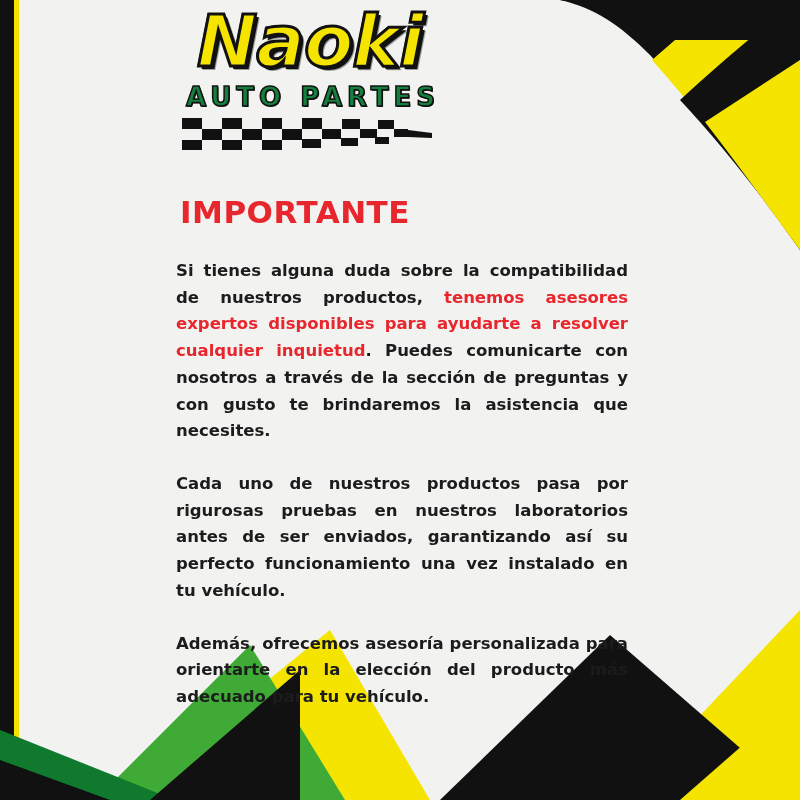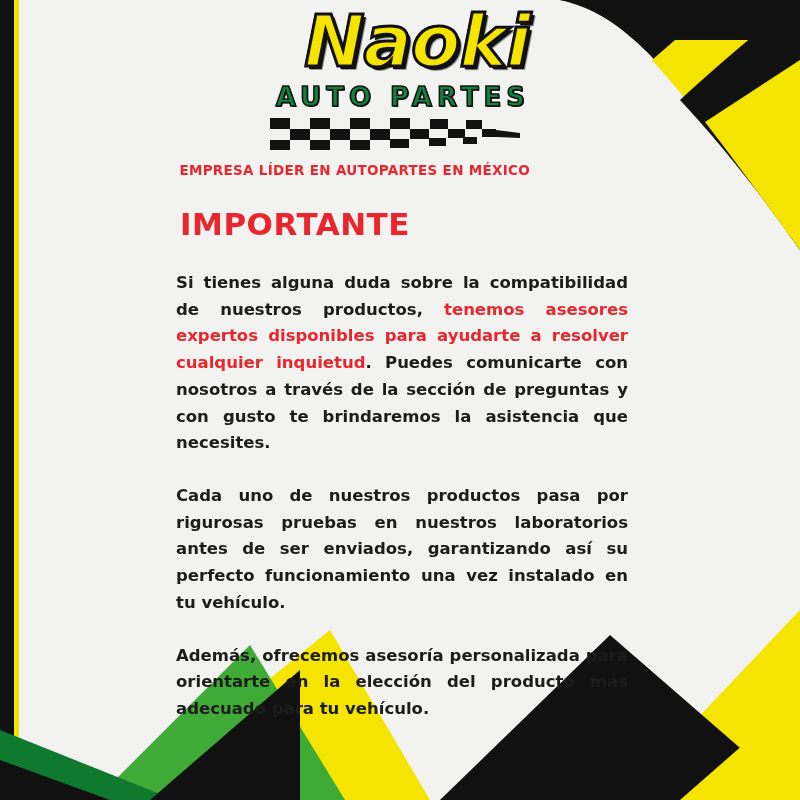--- a/index.html
+++ b/index.html
@@ -30,23 +30,23 @@
 
   .top-right { top: 0; right: 0; width: 300px; height: 250px; }
   .bottom-left { bottom: 0; left: 0; width: 520px; height: 190px; }
   .bottom-right { bottom: 0; right: 0; width: 420px; height: 200px; }
   .left-edge { top: 0; left: 0; width: 30px; height: 800px; }
 
   
   .header {
     position: absolute;
     top: 0;
-    left: 110px;
+    left: 100px;
     width: 420px;
-    text-align: right;
+    text-align: center;
   }
   .logo-word {
     font-family: "DejaVu Sans", sans-serif;
     font-weight: bold;
     font-style: italic;
     font-size: 72px;
     letter-spacing: -1px;
     color: #f5e400;
     -webkit-text-stroke: 3px #111111;
     text-shadow:
@@ -87,21 +87,21 @@
     top: 190px;
     left: 176px;
     width: 452px;
   }
   .title {
     font-family: "DejaVu Sans", sans-serif;
     font-weight: bold;
     font-size: 31px;
     color: #e8262d;
     letter-spacing: 0.5px;
-    margin: 16px 0 28px 4px;
+    margin: 4px 0 28px 4px;
   }
   p.para {
     font-family: "DejaVu Sans", sans-serif;
     font-weight: bold;
     font-size: 16.5px;
     line-height: 1.62;
     color: #1c1c1c;
     text-align: justify;
     margin: 0 0 26px 0;
   }
@@ -171,21 +171,20 @@
         <rect x="0" y="24" width="20" height="10" fill="#111111"></rect>
         <rect x="40" y="24" width="20" height="10" fill="#111111"></rect>
         <rect x="80" y="24" width="20" height="10" fill="#111111"></rect>
         <rect x="120" y="23" width="19" height="9" fill="#111111"></rect>
         <rect x="159" y="22" width="17" height="8" fill="#111111"></rect>
         <rect x="193" y="21" width="14" height="7" fill="#111111"></rect>
         <path d="M226,14 L250,17 L250,22 L226,21 Z" fill="#111111"></path>
       </g>
     </svg>
 
-    <div class="tagline">EMPRESA LÍDER  EN AUTOPARTES EN MÉXICO</div>
   </div>
 
   <div class="content">
     <h1 class="title">IMPORTANTE</h1>
     <div id="paragraph-list">
         <p class="para"><span>Si tienes alguna duda sobre la compatibilidad de nuestros productos, </span><span class="hl">tenemos asesores expertos disponibles para ayudarte a resolver cualquier inquietud</span><span>. Puedes comunicarte con nosotros a través de la sección de preguntas y con gusto te brindaremos la asistencia que necesites.</span></p>
         <p class="para"><span>Cada uno de nuestros productos pasa por rigurosas pruebas en nuestros laboratorios antes de ser enviados, garantizando así su perfecto funcionamiento una vez instalado en tu vehículo.</span></p>
         <p class="para"><span>Además, ofrecemos asesoría personalizada para orientarte en la elección del producto más adecuado para tu vehículo.</span></p>
       </div>
   </div>

